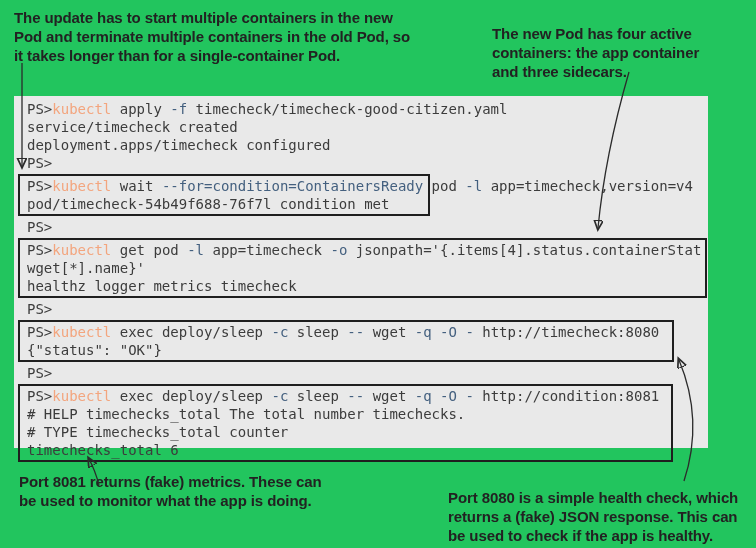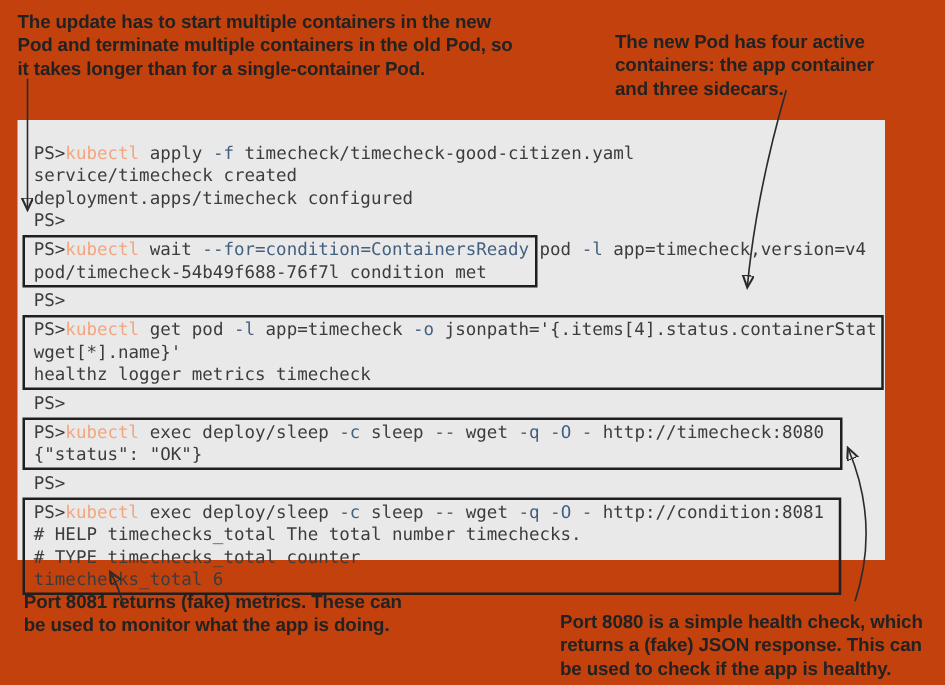--- a/index.html
+++ b/index.html
@@ -6,21 +6,21 @@
     --terminal_bg:#e9e9e9;
     --terminal_text:#3c3c3c;
     --kubectl_orange:#f3a57e;
     --flag_blue:#44607f;
     --box_border:#1f1f1f;
     --annotation_text:#222222;
     --arrow_color:#2b2b2b;
   }
   html,body{margin:0;padding:0;}
   body{background:#ffffff;font-family:"Liberation Sans",sans-serif;}
-  .page{position:relative;width:756px;height:548px;background:#c2410c;overflow:hidden;}
+  .page{position:relative;width:756px;height:548px;background:#22c55e;overflow:hidden;}
 
   .annotation{
     position:absolute;
     font-family:"Liberation Sans",sans-serif;
     font-weight:700;
     font-size:15px;
     line-height:19px;
     color:var(--annotation_text);
     white-space:pre-line;
     letter-spacing:-0.1px;
@@ -29,21 +29,21 @@
   .ann-tr{left:492px;top:24px;width:260px;}
   .ann-bl{left:19px;top:472px;width:350px;}
   .ann-br{left:448px;top:488px;width:320px;}
 
   .term{
     position:absolute;
     left:14px;top:96px;
     width:694px;height:352px;
     background:var(--terminal_bg);
     box-sizing:border-box;
-    padding-top:18px;
+    padding-top:4px;
     font-family:"DejaVu Sans Mono","Liberation Mono",monospace;
     font-size:14px;
     color:var(--terminal_text);
     z-index:1;
   }
   .tline{
     height:18px;
     line-height:18px;
     padding-left:13px;
     white-space:pre;

